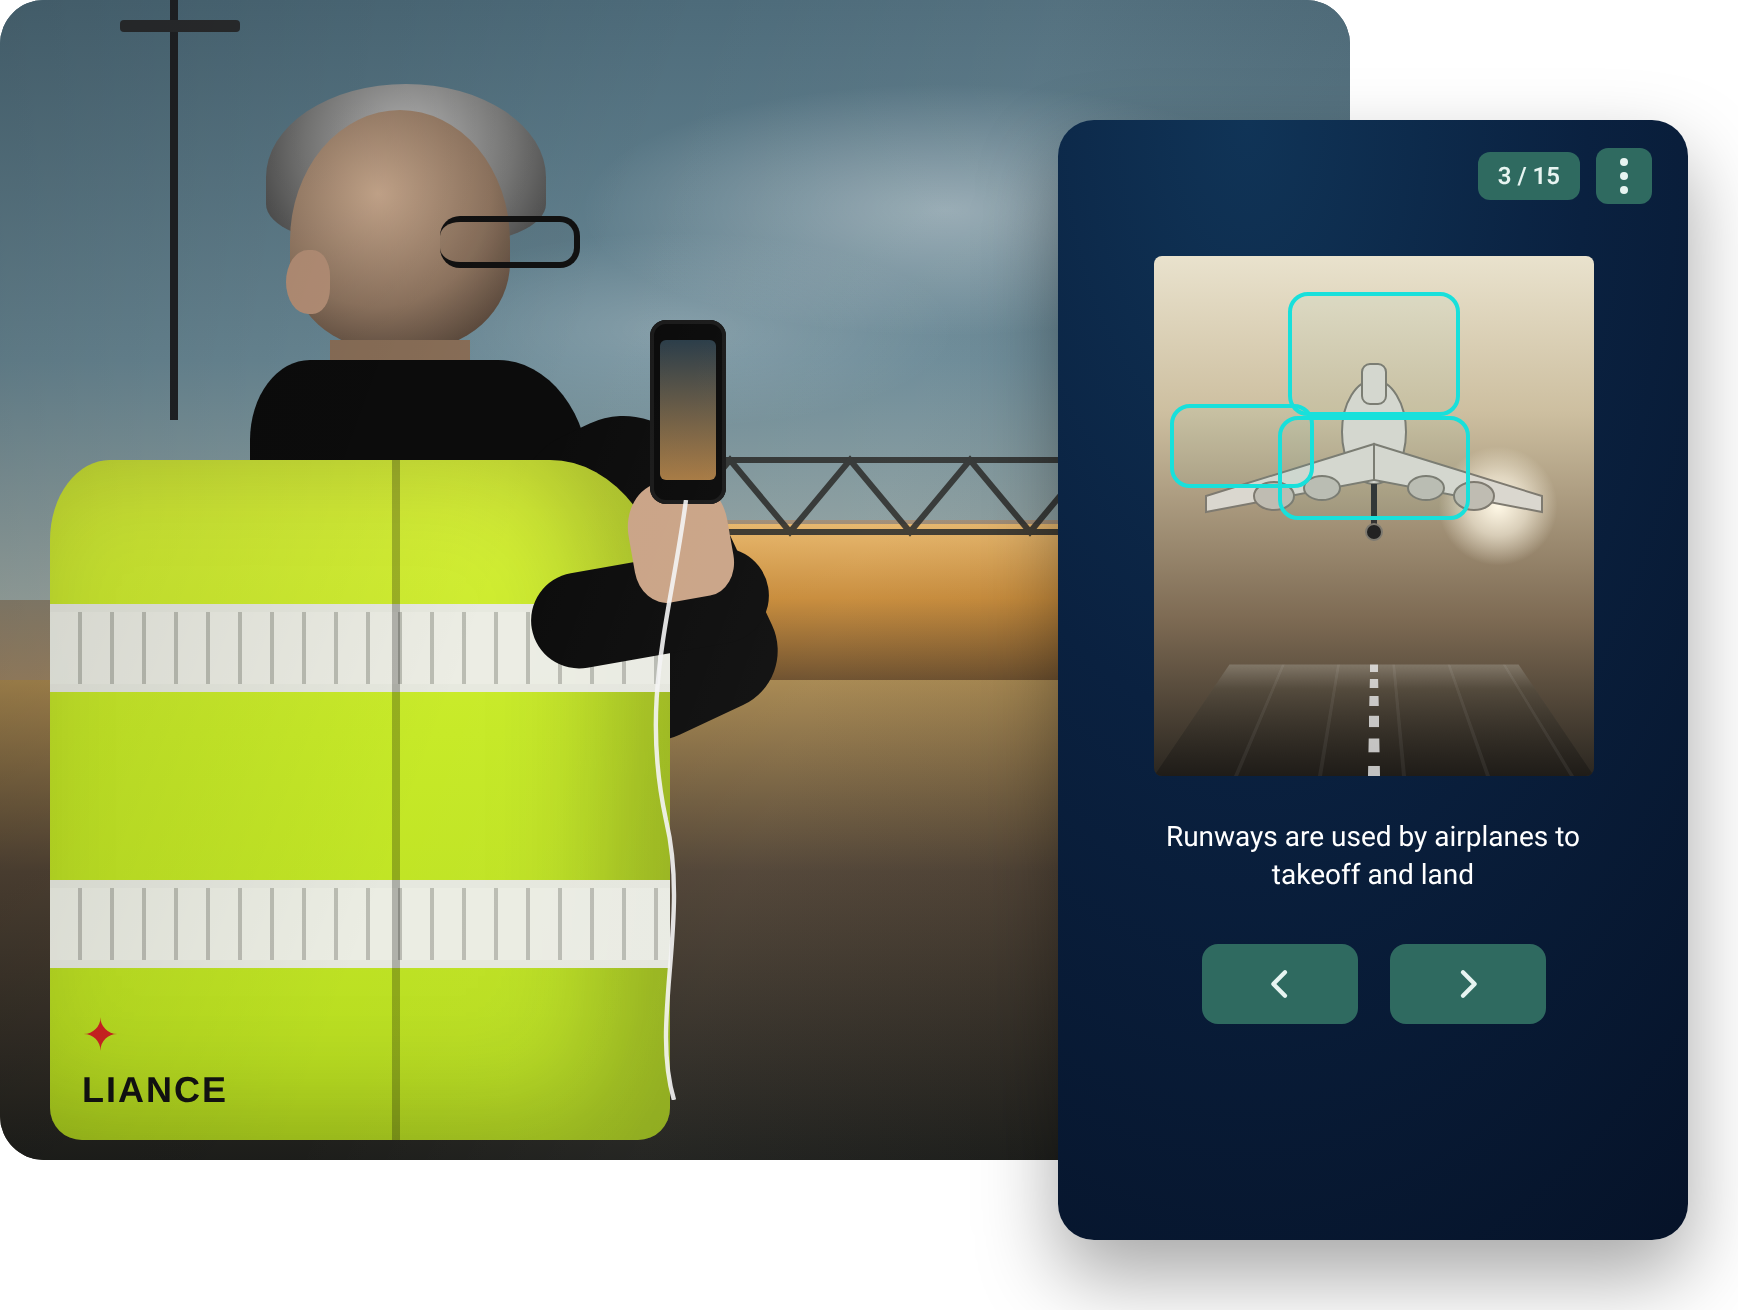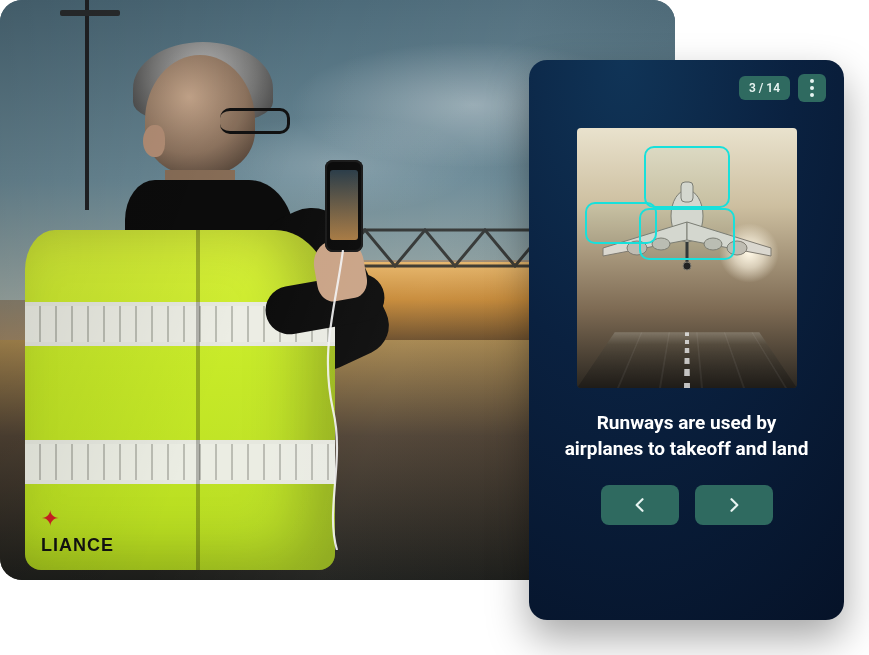--- a/index.html
+++ b/index.html
@@ -174,21 +174,21 @@
   .plane {
     position:absolute; left:50%; top:48px; transform:translateX(-50%);
     width:180px; height:100px;
   }
   .hl { position:absolute; border:2px solid #18e0db; border-radius:10px; background:rgba(24,224,219,0.03); }
   .hl.a { left:50%; top:18px; width:86px; height:62px; transform:translateX(-50%); }
   .hl.b { left:8px;  top:74px; width:72px; height:42px; }
   .hl.c { left:50%; top:80px; width:96px; height:52px; transform:translateX(-50%); }
 
   .caption {
-    margin-top:22px; text-align:center; font-weight:700; font-size:19px; line-height:1.35;
+    margin-top:22px; text-align:center; font-weight:400; font-size:14px; line-height:1.35;
     max-width:250px;
   }
   .nav-row { margin-top:24px; display:flex; gap:16px; }
   .nav-btn {
     width:78px; height:40px; border-radius:8px; background:#2f6a60;
     display:flex; align-items:center; justify-content:center; color:#e7f4f1;
   }
   .nav-btn svg { width:20px; height:20px; }
   .hint {
     margin-top:auto; margin-bottom:4px;
@@ -236,21 +236,21 @@
       <div class="hand"></div>
       <div class="phone-held"></div>
       <svg class="wire" viewBox="0 0 120 300">
         <path d="M28 0 C 20 60, 5 100, 18 160 C 30 210, 10 260, 22 300" stroke="#f4f4f4" stroke-width="2.2" fill="none" opacity="0.9"></path>
       </svg>
     </div>
   </div>
 
   <div class="panel">
     <div class="panel-header">
-      <div class="page-pill">3 / 14</div>
+      <div class="page-pill">3 / 15</div>
       <div class="kebab" aria-label="kebab-menu-icon">
         <span class="dot"></span>
         <span class="dot"></span>
         <span class="dot"></span>
       </div>
     </div>
 
     <div class="lesson-image" aria-label="Airplane landing on a runway, front view, with three highlight boxes">
       <div class="sun"></div>
       <div class="runway">

